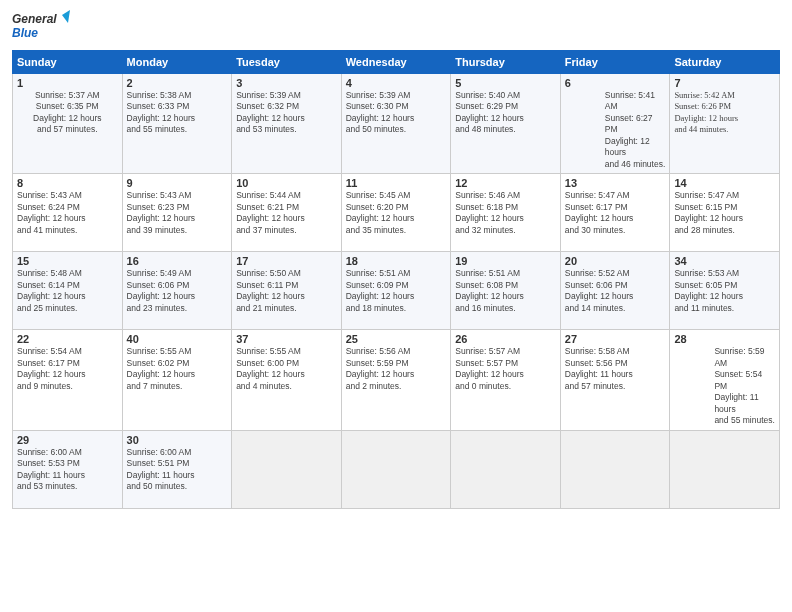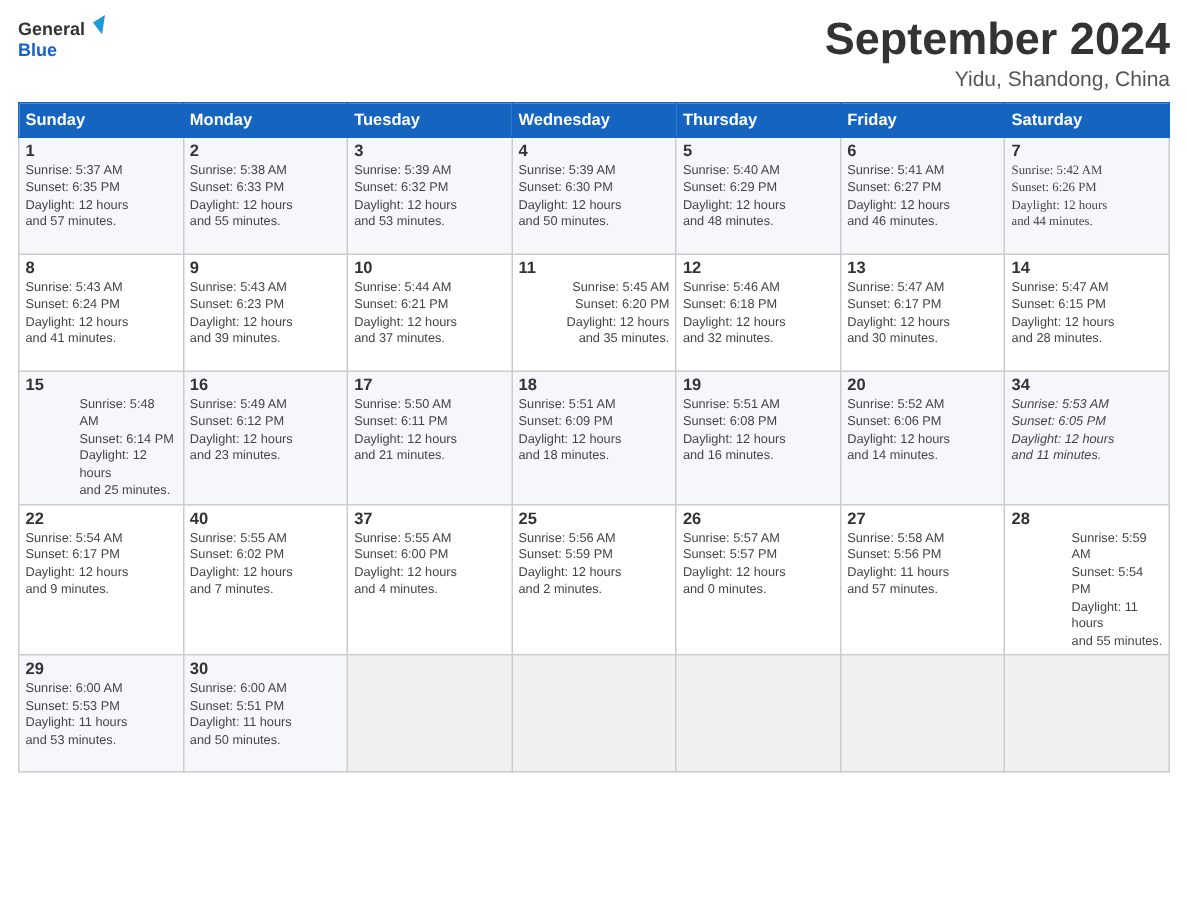--- a/index.html
+++ b/index.html
@@ -17,20 +17,21 @@
     .header {
       display: flex;
       justify-content: space-between;
       align-items: flex-start;
       margin-bottom: 8px;
     }
     .logo {
       display: flex;
       align-items: flex-end;
       gap: 4px;
+      font-style: italic;
     }
     .logo-icon {
       width: 28px;
       height: 28px;
     }
     .title-block {
       text-align: right;
     }
     .month-title {
       font-size: 30px;
@@ -91,43 +92,39 @@
 
 <div class="container">
   <div class="header">
     <div class="logo">
       <svg class="logo-icon" viewBox="0 0 60 32" style="width: 60px; height: 32px;">
           <text x="0" y="13" font-size="12" font-weight="bold" fill="#333">General</text>
           <text x="0" y="27" font-size="12" font-weight="bold" fill="#1565c0">Blue</text>
           <polygon points="50,5 58,0 56,13" fill="#1a9cd8"></polygon>
         </svg>
     </div>
-    <div class="title-block">
-      <div class="month-title">September 2024</div>
-      <div class="subtitle">Yidu, Shandong, China</div>
-    </div>
   </div>
 
   <table>
     <thead>
       <tr id="header-row">
           <th>Sunday</th>
           <th>Monday</th>
           <th>Tuesday</th>
           <th>Wednesday</th>
           <th>Thursday</th>
           <th>Friday</th>
           <th>Saturday</th>
         </tr>
     </thead>
     <tbody id="calendar-body">
         <tr>
           <td>
             <span class="day-num">1</span>
-            <div class="cell-text" style="white-space: pre-line;">Sunrise: 5:37 AM
+            <div class="cell-text" style="white-space: pre-line; text-align: center;">Sunrise: 5:37 AM
 Sunset: 6:35 PM
 Daylight: 12 hours
 and 57 minutes.</div>
           </td>
           <td>
             <span class="day-num">2</span>
             <div class="cell-text" style="white-space: pre-line;">Sunrise: 5:38 AM
 Sunset: 6:33 PM
 Daylight: 12 hours
 and 55 minutes.</div>
@@ -148,21 +145,21 @@
           </td>
           <td>
             <span class="day-num">5</span>
             <div class="cell-text" style="white-space: pre-line;">Sunrise: 5:40 AM
 Sunset: 6:29 PM
 Daylight: 12 hours
 and 48 minutes.</div>
           </td>
           <td>
             <span class="day-num">6</span>
-            <div class="cell-text" style="white-space: pre-line;">Sunrise: 5:41 AM
+            <div class="cell-text" style="white-space: pre-line; margin-left: 40px;">Sunrise: 5:41 AM
 Sunset: 6:27 PM
 Daylight: 12 hours
 and 46 minutes.</div>
           </td>
           <td>
             <span class="day-num">7</span>
             <div class="cell-text" style="white-space: pre-line; font-family: Liberation Serif, serif;">Sunrise: 5:42 AM
 Sunset: 6:26 PM
 Daylight: 12 hours
 and 44 minutes.</div>
@@ -185,21 +182,21 @@
           </td>
           <td>
             <span class="day-num">10</span>
             <div class="cell-text" style="white-space: pre-line;">Sunrise: 5:44 AM
 Sunset: 6:21 PM
 Daylight: 12 hours
 and 37 minutes.</div>
           </td>
           <td>
             <span class="day-num">11</span>
-            <div class="cell-text" style="white-space: pre-line; text-align: right;">Sunrise: 5:45 AM
+            <div class="cell-text" style="white-space: pre-line;">Sunrise: 5:45 AM
 Sunset: 6:20 PM
 Daylight: 12 hours
 and 35 minutes.</div>
           </td>
           <td>
             <span class="day-num">12</span>
             <div class="cell-text" style="white-space: pre-line;">Sunrise: 5:46 AM
 Sunset: 6:18 PM
 Daylight: 12 hours
 and 32 minutes.</div>
@@ -215,29 +212,29 @@
             <span class="day-num">14</span>
             <div class="cell-text" style="white-space: pre-line;">Sunrise: 5:47 AM
 Sunset: 6:15 PM
 Daylight: 12 hours
 and 28 minutes.</div>
           </td>
         </tr>
         <tr>
           <td>
             <span class="day-num">15</span>
-            <div class="cell-text" style="white-space: pre-line; margin-left: 36px;">Sunrise: 5:48 AM
+            <div class="cell-text" style="white-space: pre-line;">Sunrise: 5:48 AM
 Sunset: 6:14 PM
 Daylight: 12 hours
 and 25 minutes.</div>
           </td>
           <td>
             <span class="day-num">16</span>
             <div class="cell-text" style="white-space: pre-line;">Sunrise: 5:49 AM
-Sunset: 6:12 PM
+Sunset: 6:06 PM
 Daylight: 12 hours
 and 23 minutes.</div>
           </td>
           <td>
             <span class="day-num">17</span>
             <div class="cell-text" style="white-space: pre-line;">Sunrise: 5:50 AM
 Sunset: 6:11 PM
 Daylight: 12 hours
 and 21 minutes.</div>
           </td>
@@ -257,21 +254,21 @@
           </td>
           <td>
             <span class="day-num">20</span>
             <div class="cell-text" style="white-space: pre-line;">Sunrise: 5:52 AM
 Sunset: 6:06 PM
 Daylight: 12 hours
 and 14 minutes.</div>
           </td>
           <td>
             <span class="day-num">34</span>
-            <div class="cell-text" style="white-space: pre-line; font-style: italic;">Sunrise: 5:53 AM
+            <div class="cell-text" style="white-space: pre-line;">Sunrise: 5:53 AM
 Sunset: 6:05 PM
 Daylight: 12 hours
 and 11 minutes.</div>
           </td>
         </tr>
         <tr>
           <td>
             <span class="day-num">22</span>
             <div class="cell-text" style="white-space: pre-line;">Sunrise: 5:54 AM
 Sunset: 6:17 PM

